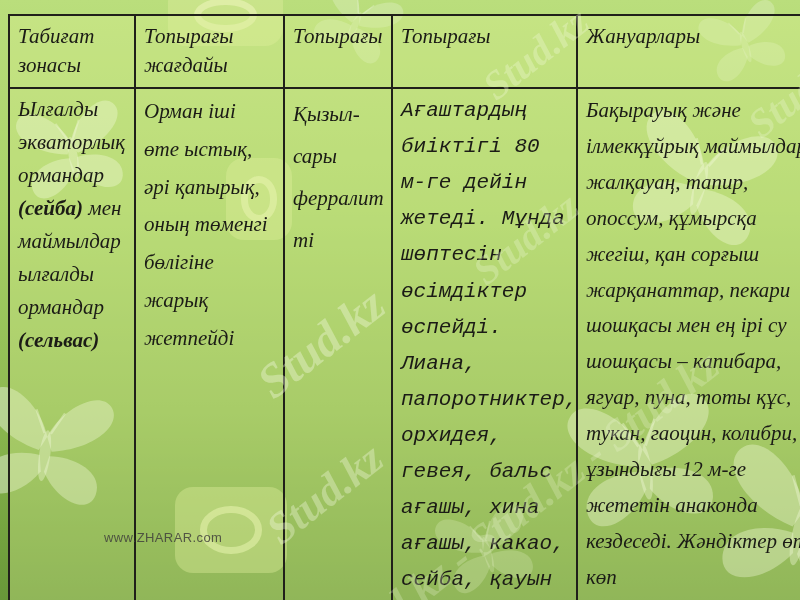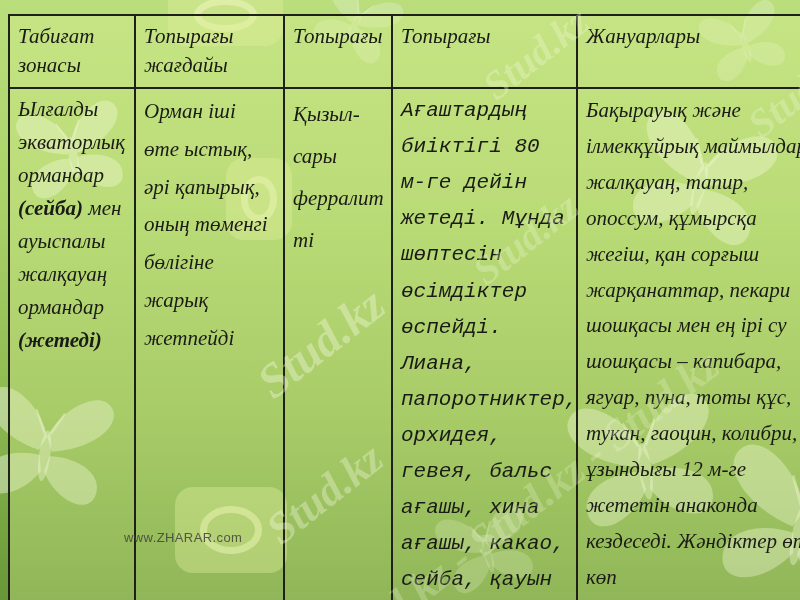--- a/index.html
+++ b/index.html
@@ -51,21 +51,20 @@
     font-style:italic;font-weight:bold;
     color:rgba(240,248,215,0.30);
     white-space:nowrap;
     pointer-events:none;
   }
   .wm-site{
     position:absolute;z-index:4;left:104px;top:530px;
     font-family:"Liberation Sans","DejaVu Sans",sans-serif;
     font-size:13px;letter-spacing:0.4px;
     color:rgba(65,65,60,0.85);
-    margin-left:20px;
   }
 </style>
 </head>
 <body>
 
 <svg width="0" height="0" style="position:absolute">
   <defs>
     <symbol id="bf" viewBox="0 0 100 100">
       <g fill="currentColor">
         <path d="M50 40 C44 22 22 6 13 16 C4 26 20 44 46 49 Z"></path>
@@ -128,21 +127,21 @@
       <tr>
         <th>Табиғат зонасы</th>
         <th>Топырағы жағдайы</th>
         <th>Топырағы</th>
         <th>Топырағы</th>
         <th>Жануарлары</th>
       </tr>
     </thead>
     <tbody>
       <tr>
-        <td class="c-zone"><span>Ылғалды экваторлық ормандар </span><span class="b">(сейба)</span><span> мен ауыспалы жалқауаң ормандар </span><span class="b">(жетеді)</span></td>
+        <td class="c-zone"><span>Ылғалды экваторлық ормандар </span><span class="b">(сейба)</span><span> мен маймылдар ылғалды ормандар </span><span class="b">(сельвас)</span></td>
         <td class="c-cond">Орман іші өте ыстық, әрі қапырық, оның төменгі бөлігіне жарық жетпейді</td>
         <td class="c-soil">Қызыл-сары ферралит ті</td>
         <td class="c-veg">Ағаштардың биіктігі 80 м-ге дейін жетеді. Мұнда шөптесін өсімдіктер өспейді. Лиана, папоротниктер, орхидея, гевея, бальс ағашы, хина ағашы, какао, сейба, қауын ағашы өседі.</td>
         <td class="c-anim">Бақырауық және ілмекқұйрық маймылдар, жалқауаң, тапир, опоссум, құмырсқа жегіш, қан сорғыш жарқанаттар, пекари шошқасы мен ең ірі су шошқасы – капибара, ягуар, пуна, тоты құс, тукан, гаоцин, колибри, ұзындығы 12 м-ге жететін анаконда кездеседі. Жәндіктер өте көп</td>
       </tr>
     </tbody>
   </table>
 
   <div class="wm-stud" style="left:475px;top:30px;font-size:40px;transform:rotate(-38deg);color:rgba(240,248,215,0.34)">Stud.kz</div>
   <div class="wm-stud" style="left:465px;top:215px;font-size:40px;transform:rotate(-38deg)">Stud.kz</div>

